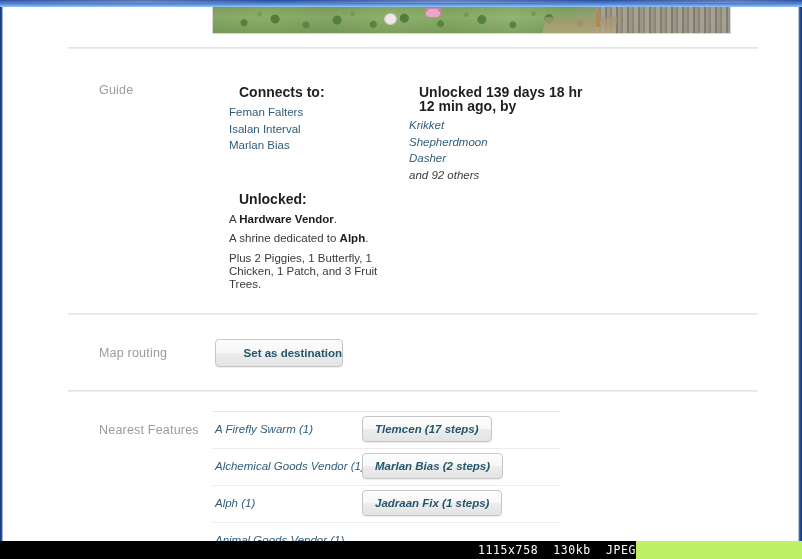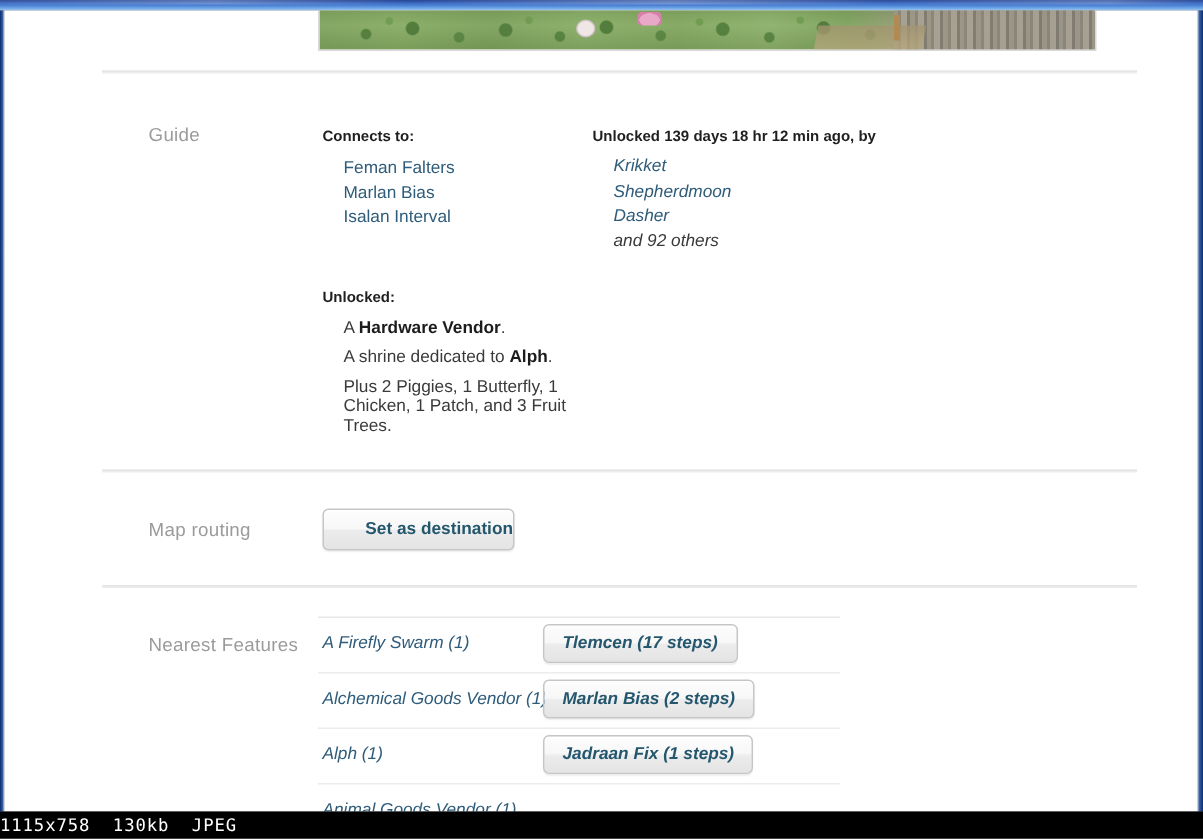--- a/index.html
+++ b/index.html
@@ -12,21 +12,21 @@
     height: 559px;
     overflow: hidden;
     font-family: "Liberation Sans", sans-serif;
   }
 
   
   #viewer {
     position: relative;
     width: 802px;
     height: 559px;
-    background: #737373;
+    background: #bef264;
     overflow: hidden;
   }
 
   
   #titlebar {
     position: absolute;
     left: 0; top: 0;
     width: 802px; height: 7px;
     background: linear-gradient(to bottom,
       #1b3a8c 0%, #2a59b5 25%, #4f86d8 55%, #6ba3e6 75%, #9dc6f0 100%);
@@ -54,27 +54,27 @@
     position: absolute;
     right: 0; top: 7px;
     width: 4px; height: 534px;
     background: linear-gradient(to left, #0c2d72 0%, #35609f 60%, #e8eef7 100%);
   }
 
   
   #statusbar {
     position: absolute;
     left: 0; bottom: 0;
-    width: 802px; height: 18px;
+    width: 636px; height: 18px;
     background: #000000;
     color: #ffffff;
     font-family: "DejaVu Sans Mono", monospace;
     font-size: 11.5px;
     line-height: 18px;
-    text-align: left;
+    text-align: right;
     letter-spacing: .6px;
     white-space: pre;
   }
 
   
   #page {
     position: absolute;
     left: 3px; top: 7px;
     width: 795px; height: 534px;
     background: #ffffff;
@@ -178,24 +178,25 @@
     letter-spacing: .2px;
   }
   #lbl-guide   { top: 76px; }
   #lbl-routing { top: 339px; }
   #lbl-nearest { top: 416px; }
 
   
   #guide { position: absolute; left: 0; top: 0; }
 
   .col-head {
-    font-size: 10px;
+    font-size: 14px;
     font-weight: bold;
     color: #1f1f1f;
     line-height: 14px;
+    margin-left: 24px;
   }
   .guide-link {
     display: block;
     font-size: 11.5px;
     color: #2f5c7a;
     line-height: 16.5px;
     text-decoration: none;
     cursor: pointer;
   }
   .guide-plain {
@@ -306,22 +307,22 @@
     <div class="divider" id="div3"></div>
 
     <div class="sec-label" id="lbl-guide">Guide</div>
 
     <div id="guide">
 
       <div id="connects-col">
         <div class="col-head">Connects to:</div>
         <div class="list">
           <a class="guide-link">Feman Falters</a>
+          <a class="guide-link">Isalan Interval</a>
           <a class="guide-link">Marlan Bias</a>
-          <a class="guide-link">Isalan Interval</a>
         </div>
       </div>
 
       <div id="unlocked-col">
         <div class="col-head">Unlocked 139 days 18 hr 12 min ago, by</div>
         <div class="list">
           <a class="guide-link">Krikket</a>
           <a class="guide-link">Shepherdmoon</a>
           <a class="guide-link">Dasher</a>
           <span class="guide-plain">and 92 others</span>

